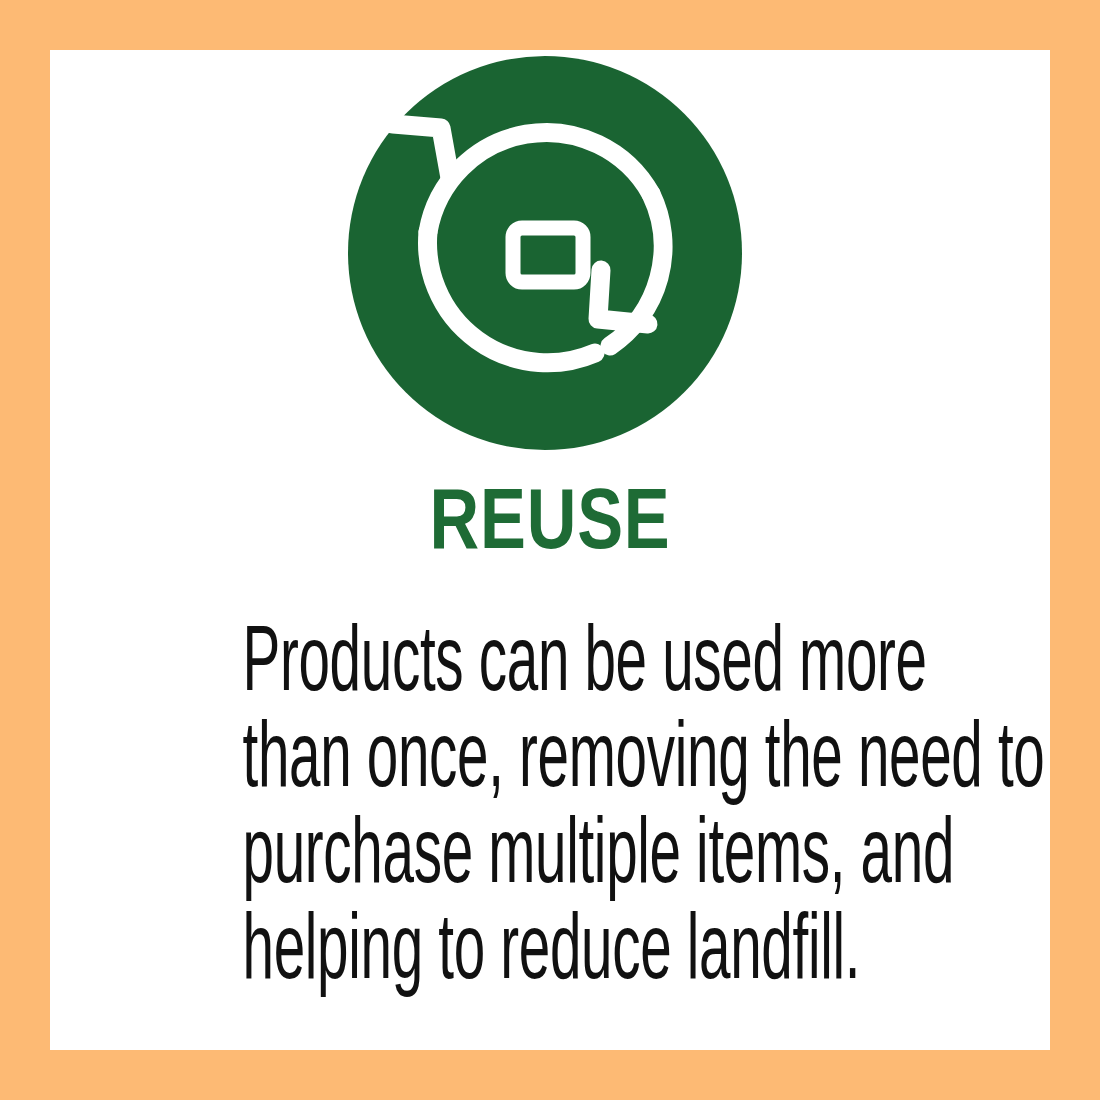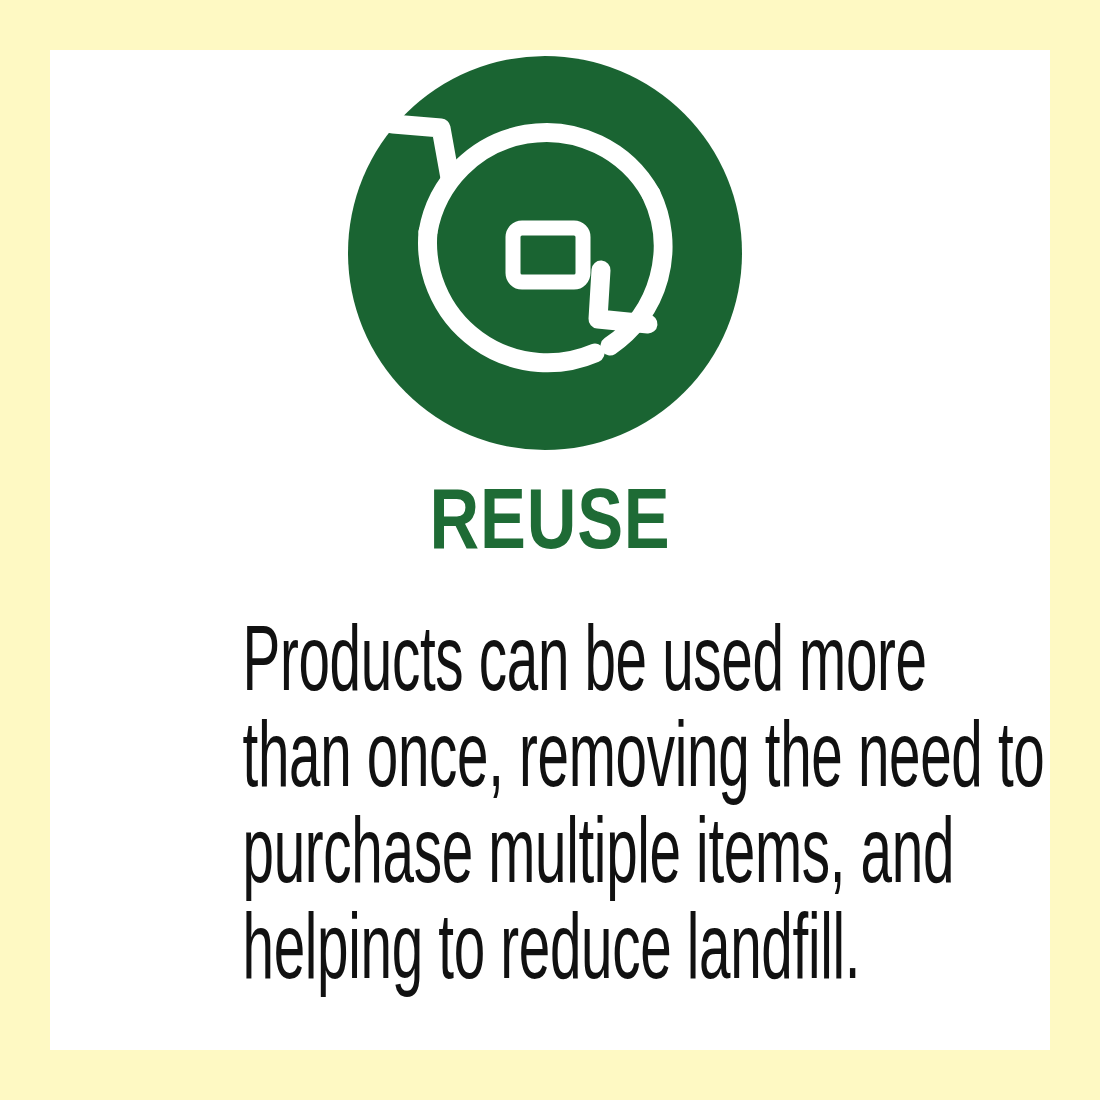--- a/index.html
+++ b/index.html
@@ -12,21 +12,21 @@
     overflow: hidden;
     font-family: "Liberation Sans", sans-serif;
     background: #ffffff;
   }
 
   #card {
     position: relative;
     width: 1100px;
     height: 1100px;
     box-sizing: border-box;
-    background: #fef9c3; 
+    background: #fdba74; 
   }
 
   #inner-panel {
     position: absolute;
     left: 50px;
     top: 50px;
     width: 1000px;
     height: 1000px;
     background: #ffffff;
     box-sizing: border-box;

